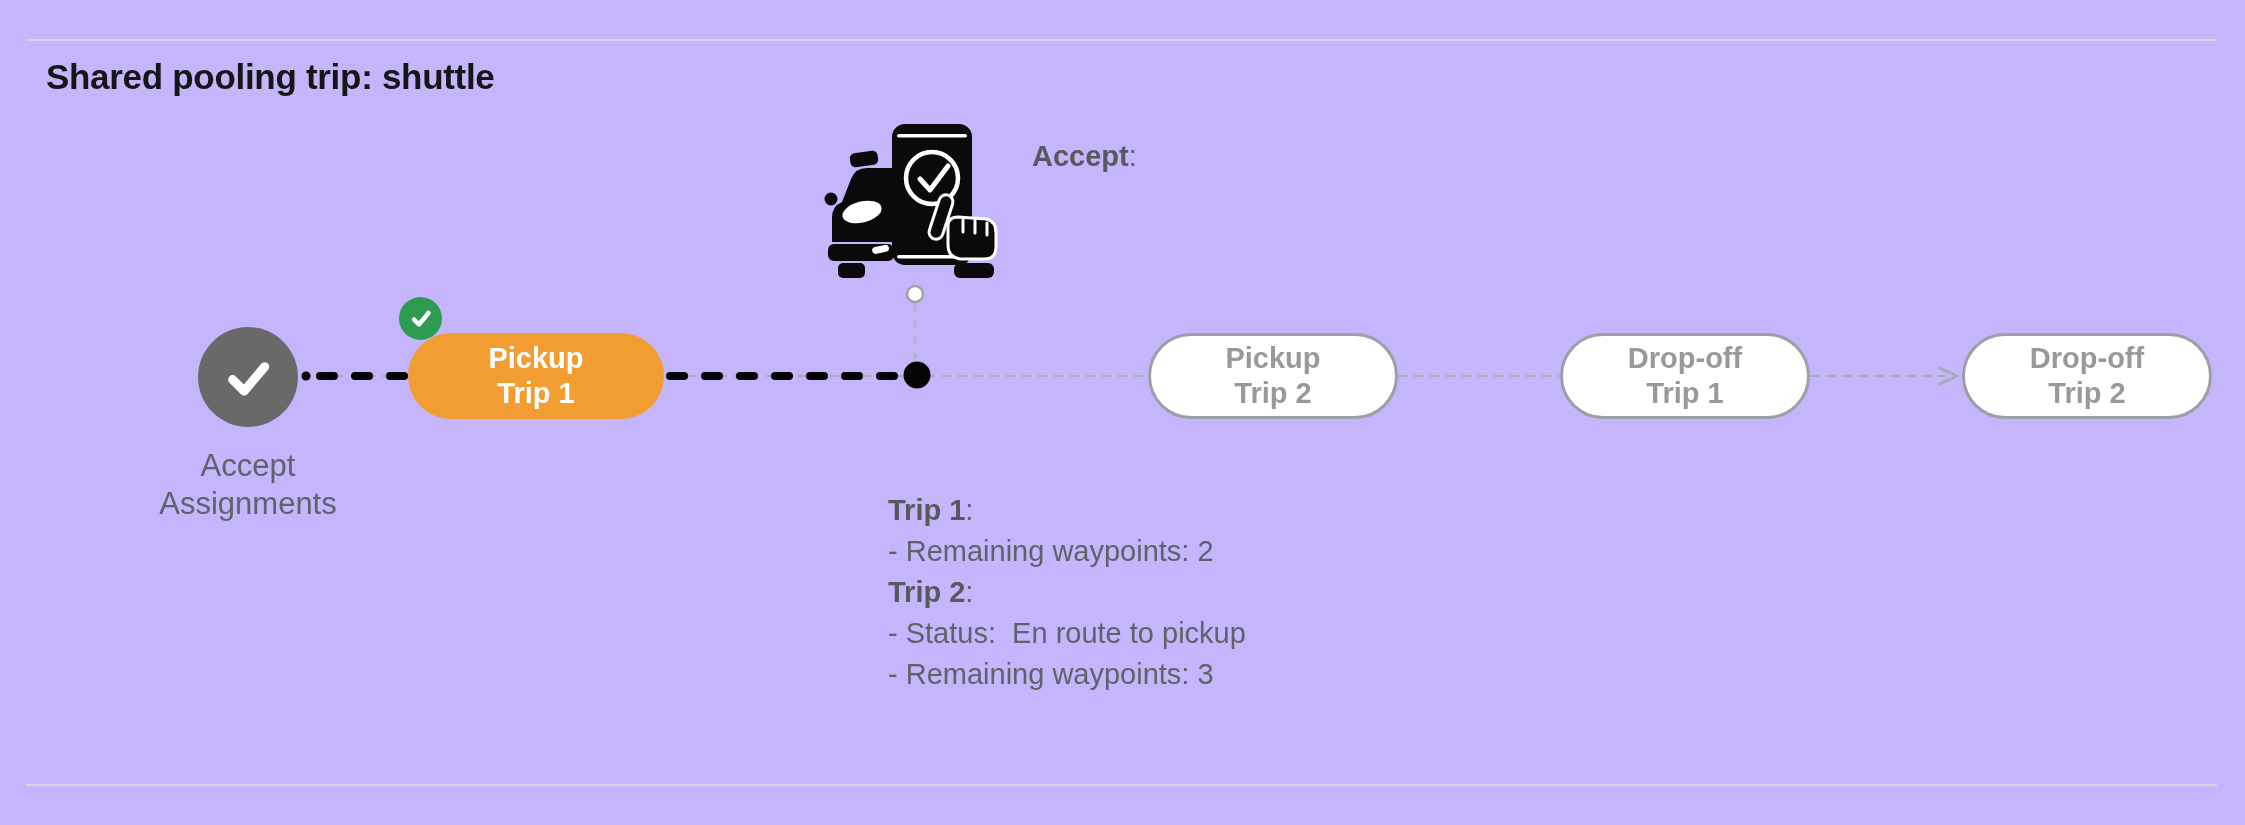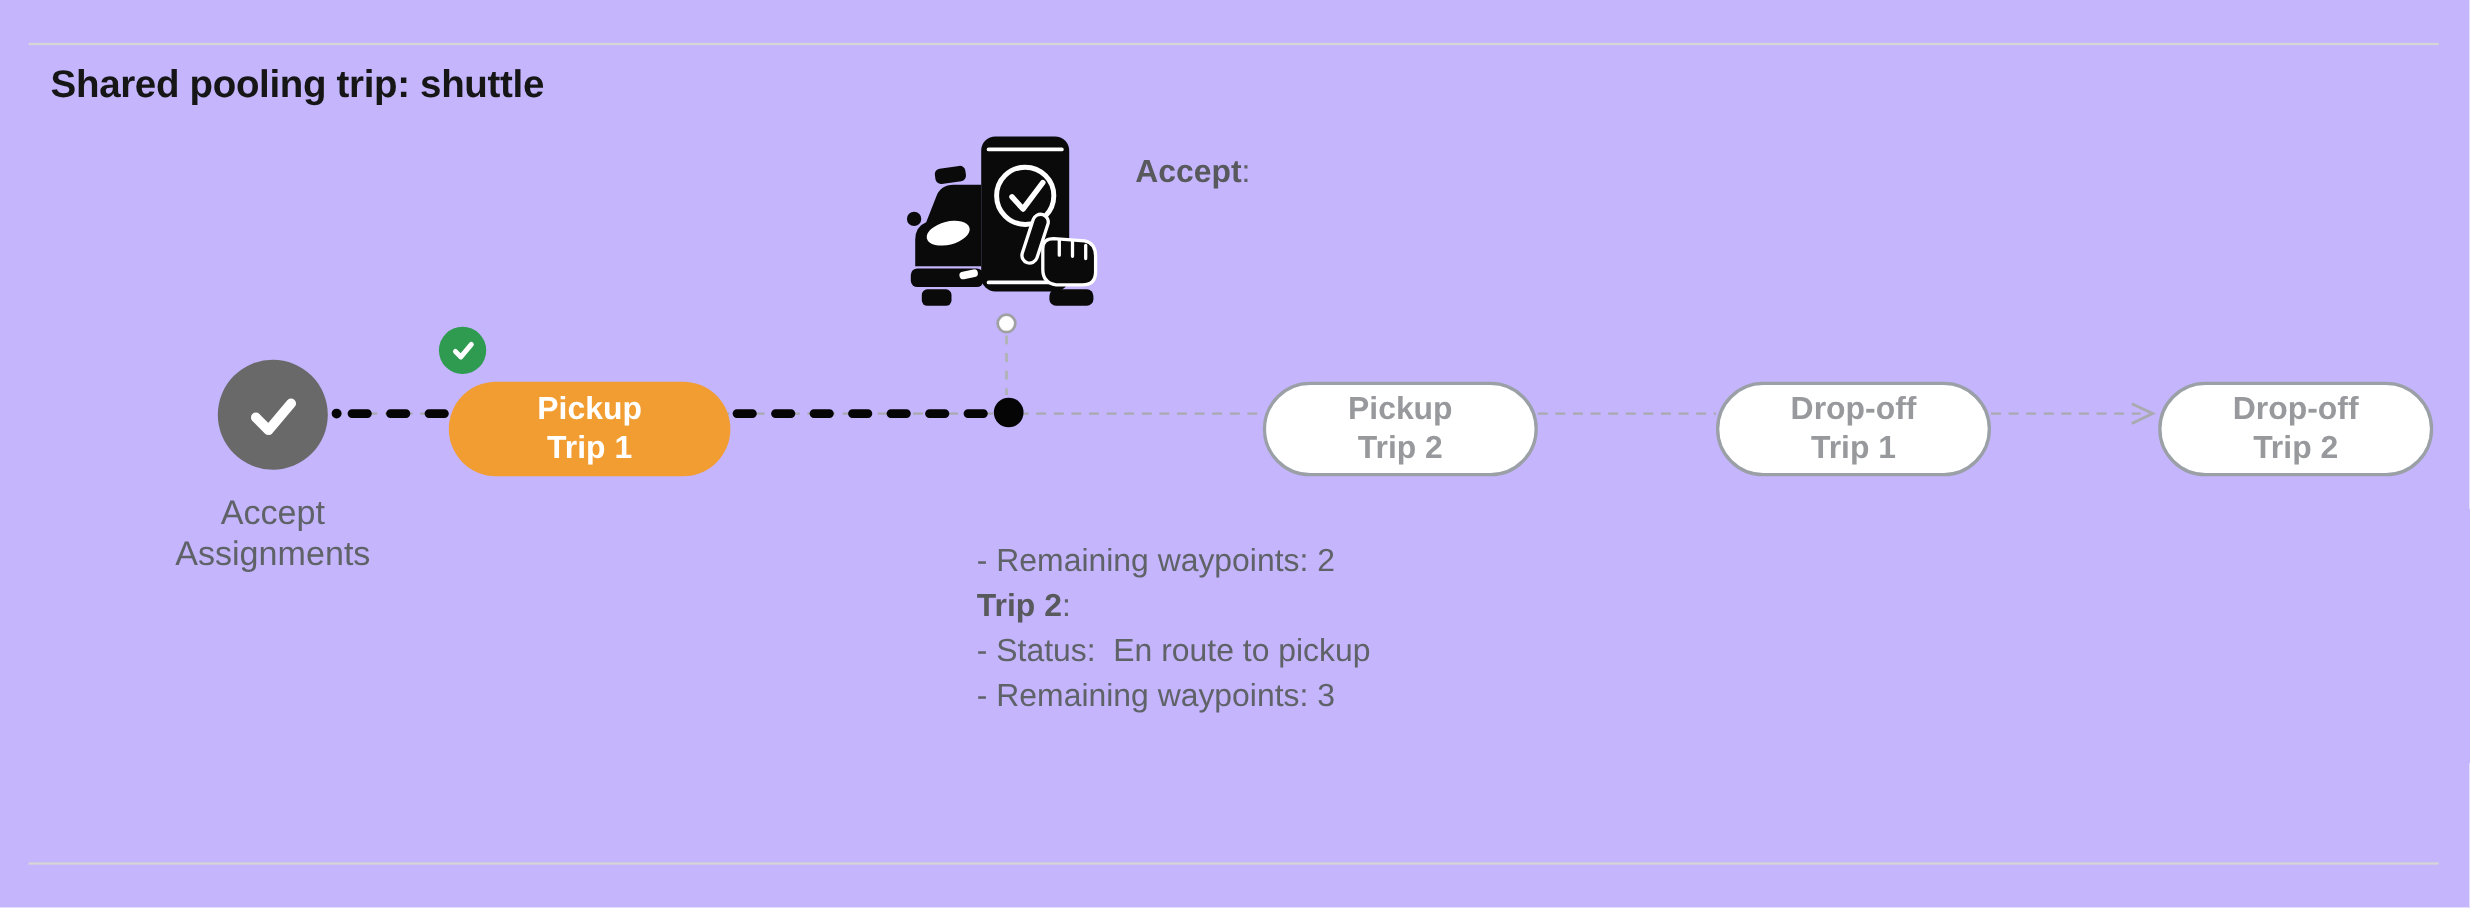--- a/index.html
+++ b/index.html
@@ -5,21 +5,21 @@
   html,body{margin:0;padding:0;background:#fff;}
   body{font-family:"Liberation Sans",sans-serif;}
   .canvas{position:relative;width:2245px;height:825px;background:#c4b5fd;overflow:hidden;}
   .divider{position:absolute;left:26px;right:28px;height:2px;background:#d6d6d6;}
   .divider.top{top:39px;}
   .divider.bottom{top:784px;}
   .page-title{position:absolute;left:46px;top:58px;font-size:35px;line-height:38px;font-weight:700;color:#161616;letter-spacing:-0.3px;}
   .connectors{position:absolute;left:0;top:0;width:2245px;height:825px;}
   .start-node{position:absolute;left:198px;top:327px;width:100px;height:100px;border-radius:50%;background:#696969;display:flex;align-items:center;justify-content:center;}
   .start-label{position:absolute;left:88px;top:447px;width:320px;text-align:center;color:#5f6368;font-size:31px;line-height:38px;font-weight:400;}
-  .pill{position:absolute;top:333px;height:86px;border-radius:44px;display:flex;flex-direction:column;align-items:center;justify-content:center;font-weight:700;font-size:29px;line-height:35px;text-align:center;box-sizing:border-box;margin-top:14px;}
+  .pill{position:absolute;top:333px;height:86px;border-radius:44px;display:flex;flex-direction:column;align-items:center;justify-content:center;font-weight:700;font-size:29px;line-height:35px;text-align:center;box-sizing:border-box;}
   .pill.current{left:408px;width:256px;background:#f29d31;color:#ffffff;}
   .pill.future{background:#ffffff;border:3px solid #9aa0a6;color:#97999c;}
   .pill.f1{left:1148px;width:250px;}
   .pill.f2{left:1560px;width:250px;}
   .pill.f3{left:1962px;width:250px;}
   .badge{position:absolute;left:399px;top:297px;width:43px;height:43px;border-radius:50%;background:#2e9b51;display:flex;align-items:center;justify-content:center;}
   .vehicle-icon{position:absolute;left:824px;top:122px;width:176px;height:158px;}
   .vehicle-info{position:absolute;left:1032px;top:136px;color:#5f6368;font-size:29px;line-height:41px;}
   .vehicle-info b,.trip-status b{font-weight:700;color:#58595c;}
   .trip-status{position:absolute;left:888px;top:490px;color:#5f6368;font-size:29px;line-height:41px;}
@@ -109,20 +109,21 @@
         <rect x="130" y="141" width="40" height="15" rx="6"></rect>
       </g>
     </svg>
   </div>
 
   <div class="vehicle-info">
     <div><b>Accept</b><span>:</span></div>
   </div>
 
   <div class="trip-status">
+    <div><b>Trip 1</b><span>:</span></div>
     <div>- Remaining waypoints: 2</div>
     <div><b>Trip 2</b><span>:</span></div>
     <div>- Status:  En route to pickup</div>
     <div>- Remaining waypoints: 3</div>
   </div>
 
   <div class="divider bottom"></div>
 
 </div>
 

